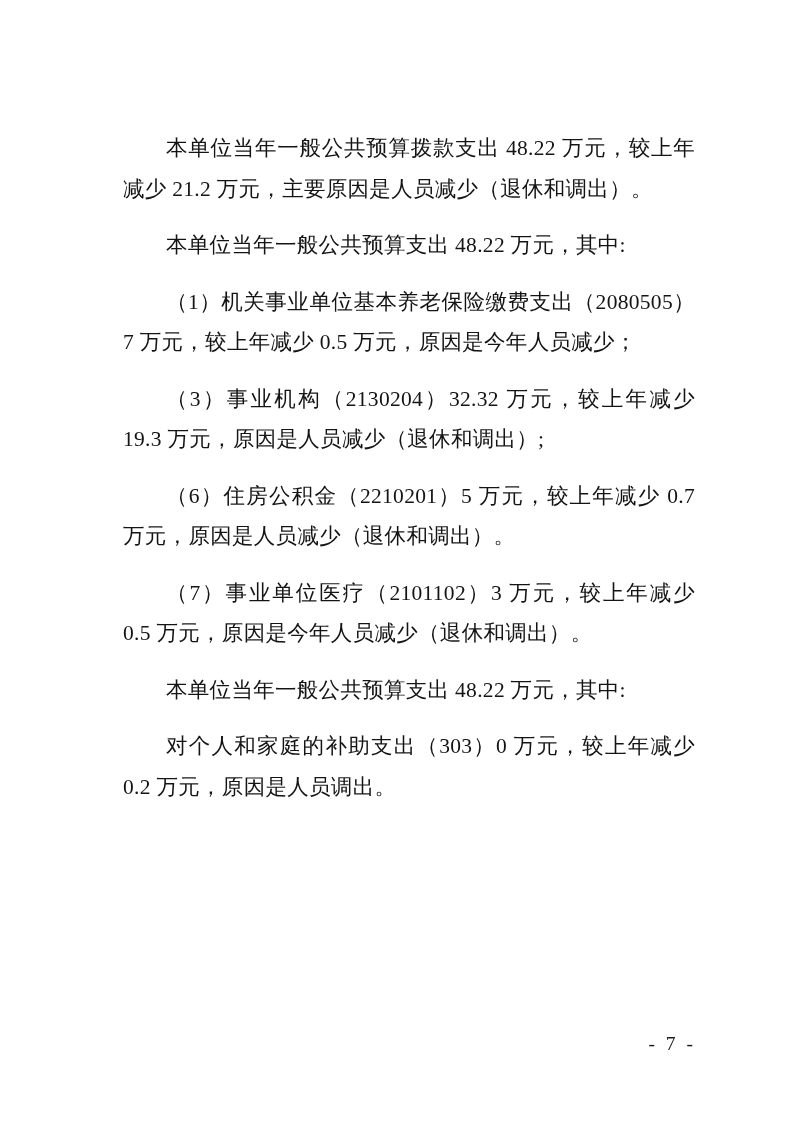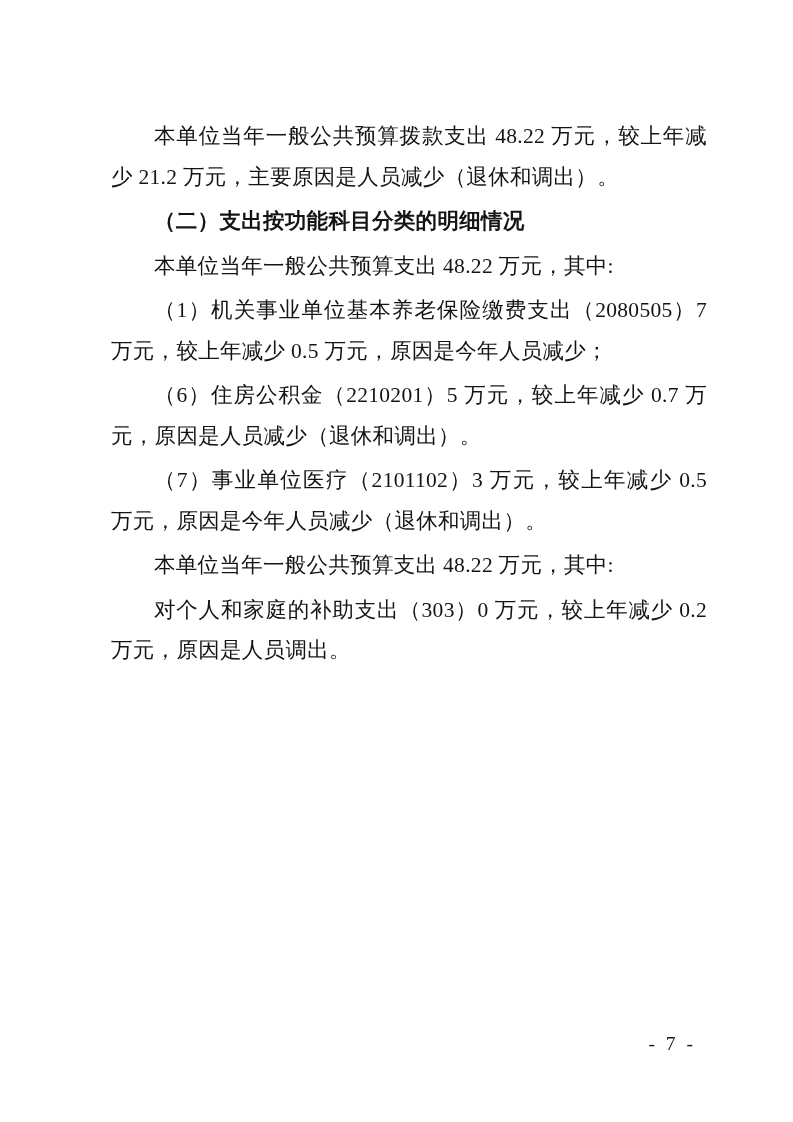--- a/index.html
+++ b/index.html
@@ -27,21 +27,21 @@
     position: absolute;
     left: 107px;
     top: 112px;
     width: 604px;
     font-size: 21.5px;
     line-height: 40.5px;
     text-align: justify;
     text-justify: inter-ideograph;
   }
   .para {
-    margin: 4px;
+    margin: 16px;
     padding: 0;
     text-indent: 2em;
     letter-spacing: 0.3px;
   }
   .para.heading {
     font-weight: bold;
   }
   .page-number {
     position: absolute;
     top: 1033px;
@@ -51,22 +51,22 @@
     color: #1a1a1a;
     white-space: pre;
   }
 </style>
 </head>
 <body>
 
 <div class="page">
   <div class="doc-body" id="doc-body">
       <p class="para body">本单位当年一般公共预算拨款支出 48.22 万元，较上年减少 21.2 万元，主要原因是人员减少（退休和调出）。</p>
-      <p class="para heading">（二）支出按功能科目分类的明细情况</p>
       <p class="para body">本单位当年一般公共预算支出 48.22 万元，其中:</p>
       <p class="para body">（1）机关事业单位基本养老保险缴费支出（2080505）7 万元，较上年减少 0.5 万元，原因是今年人员减少；</p>
+      <p class="para body">（3）事业机构（2130204）32.32 万元，较上年减少 19.3 万元，原因是人员减少（退休和调出）;</p>
       <p class="para body">（6）住房公积金（2210201）5 万元，较上年减少 0.7 万元，原因是人员减少（退休和调出）。</p>
       <p class="para body">（7）事业单位医疗（2101102）3 万元，较上年减少 0.5 万元，原因是今年人员减少（退休和调出）。</p>
       <p class="para body">本单位当年一般公共预算支出 48.22 万元，其中:</p>
       <p class="para body">对个人和家庭的补助支出（303）0 万元，较上年减少 0.2 万元，原因是人员调出。</p>
     </div>
   <div class="page-number">- 7 -</div>
 </div>
 
 </body></html>

